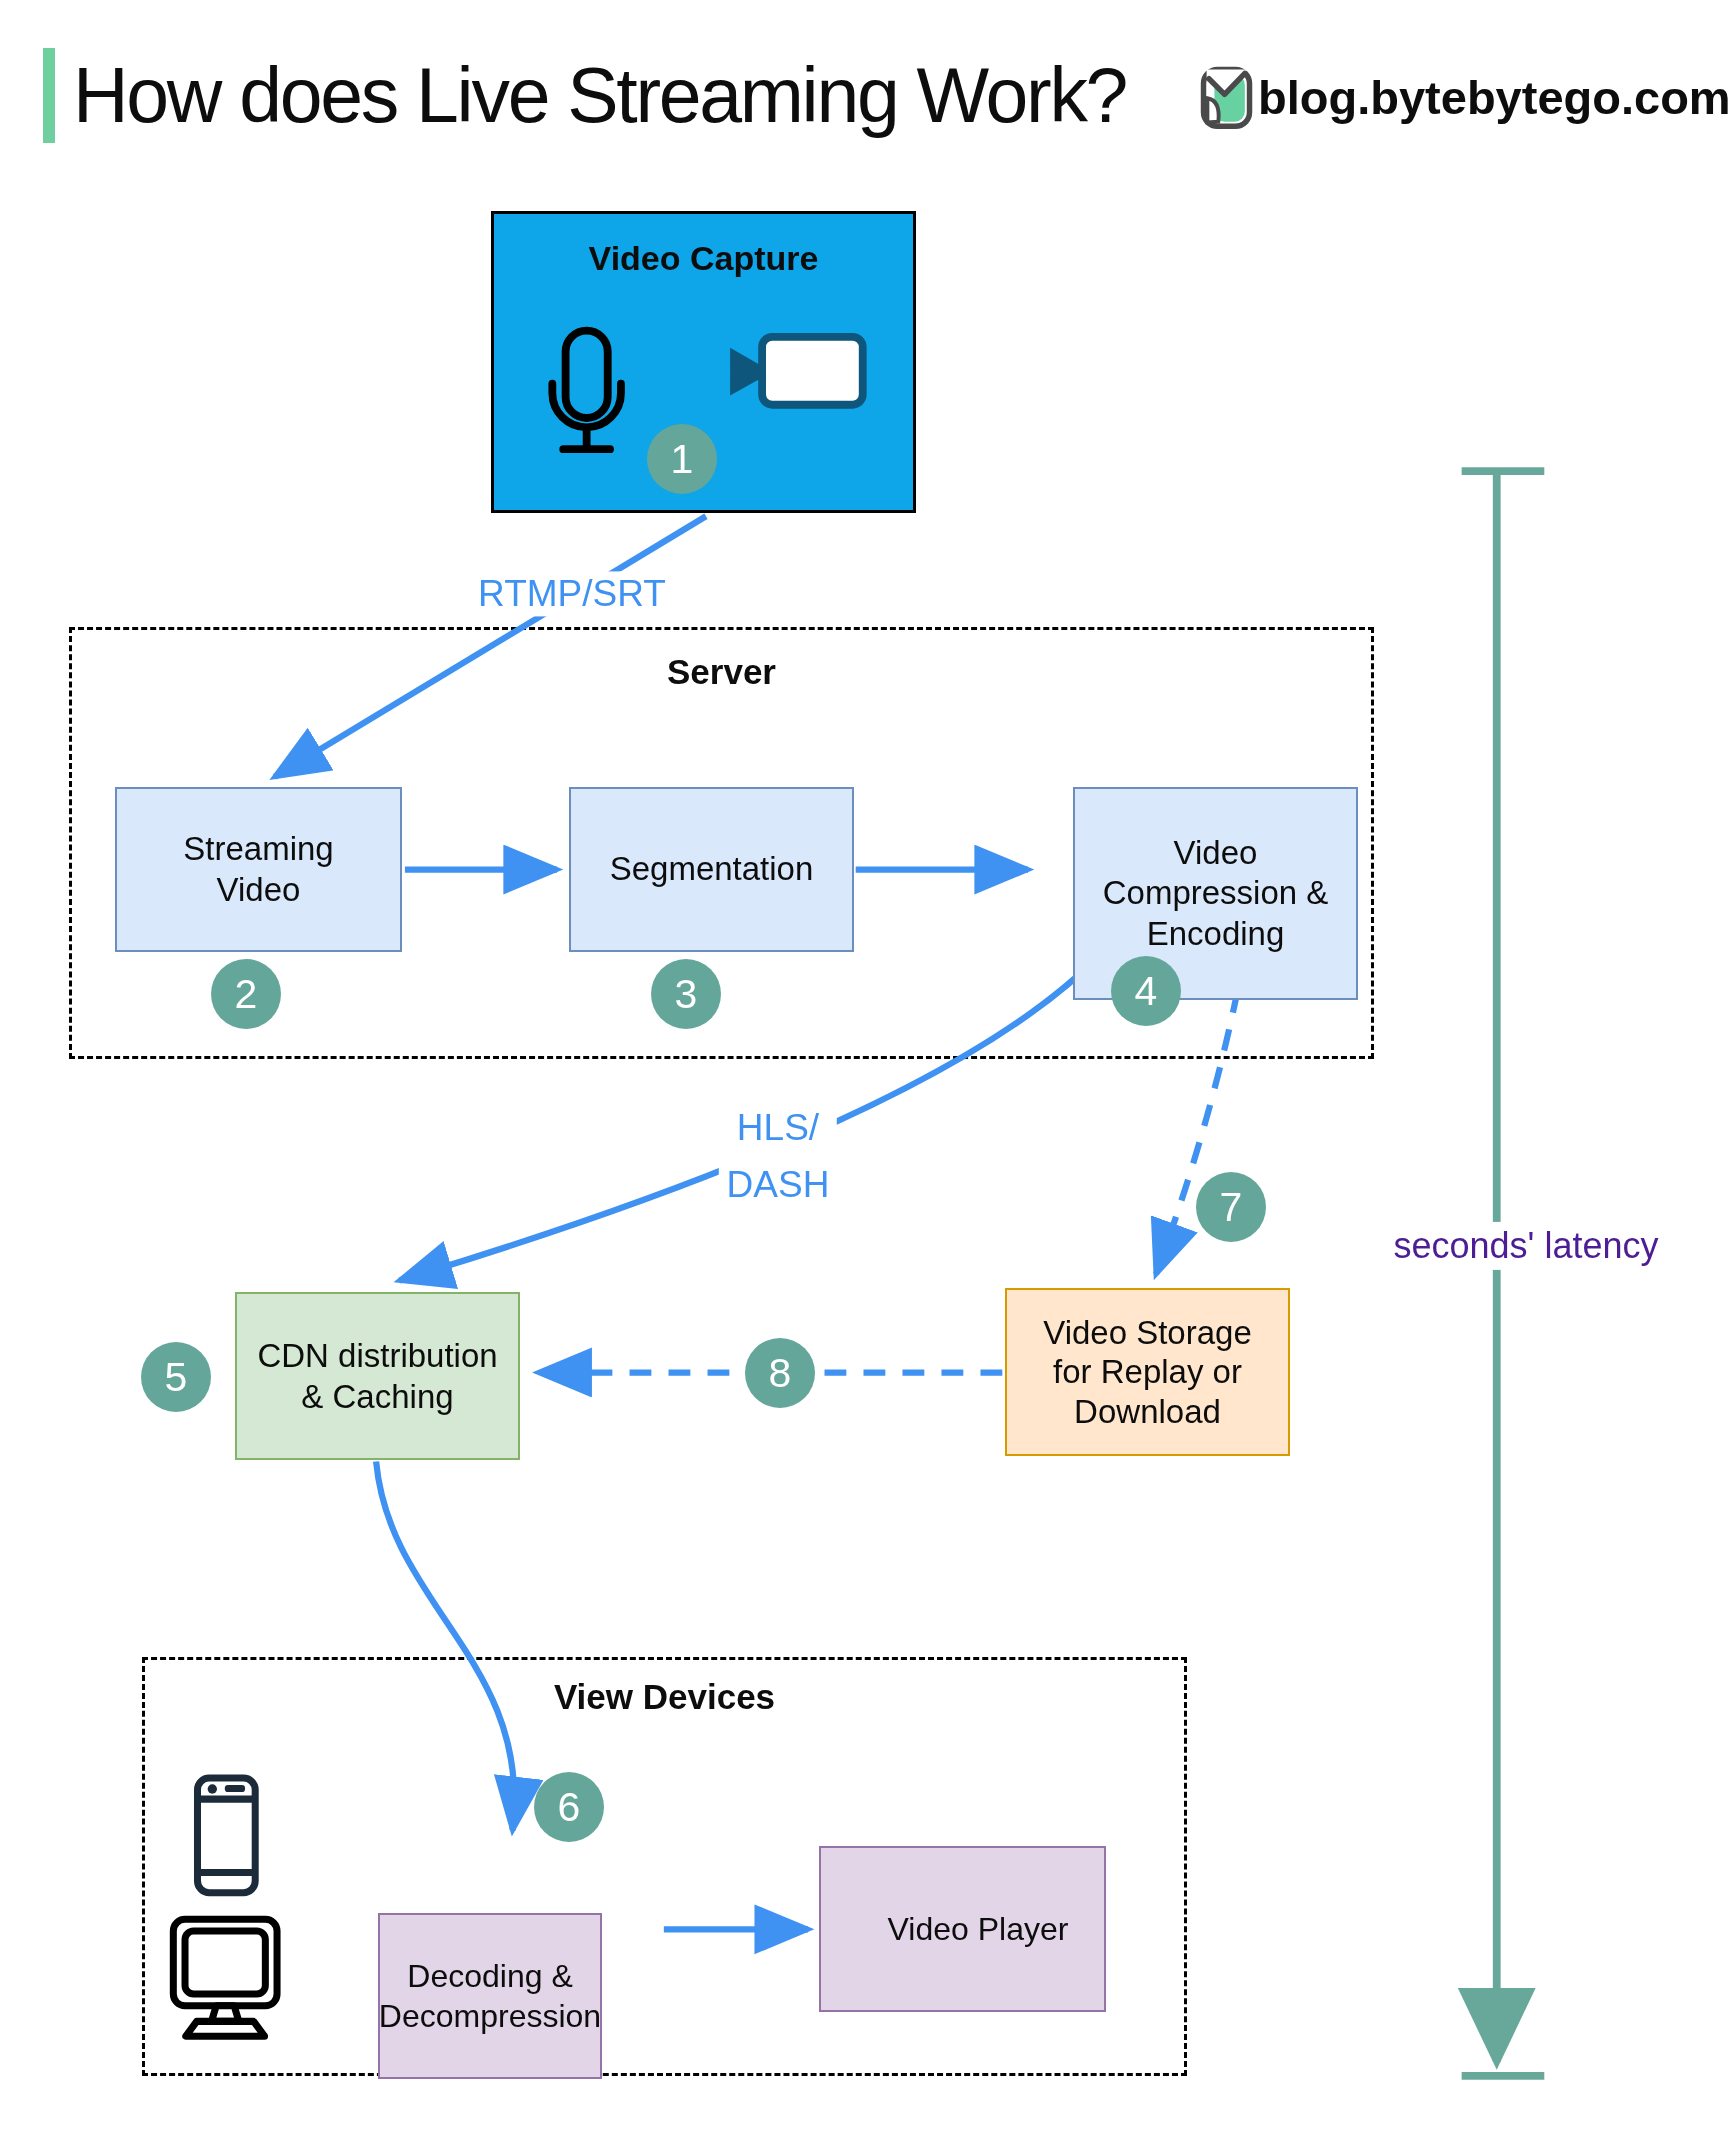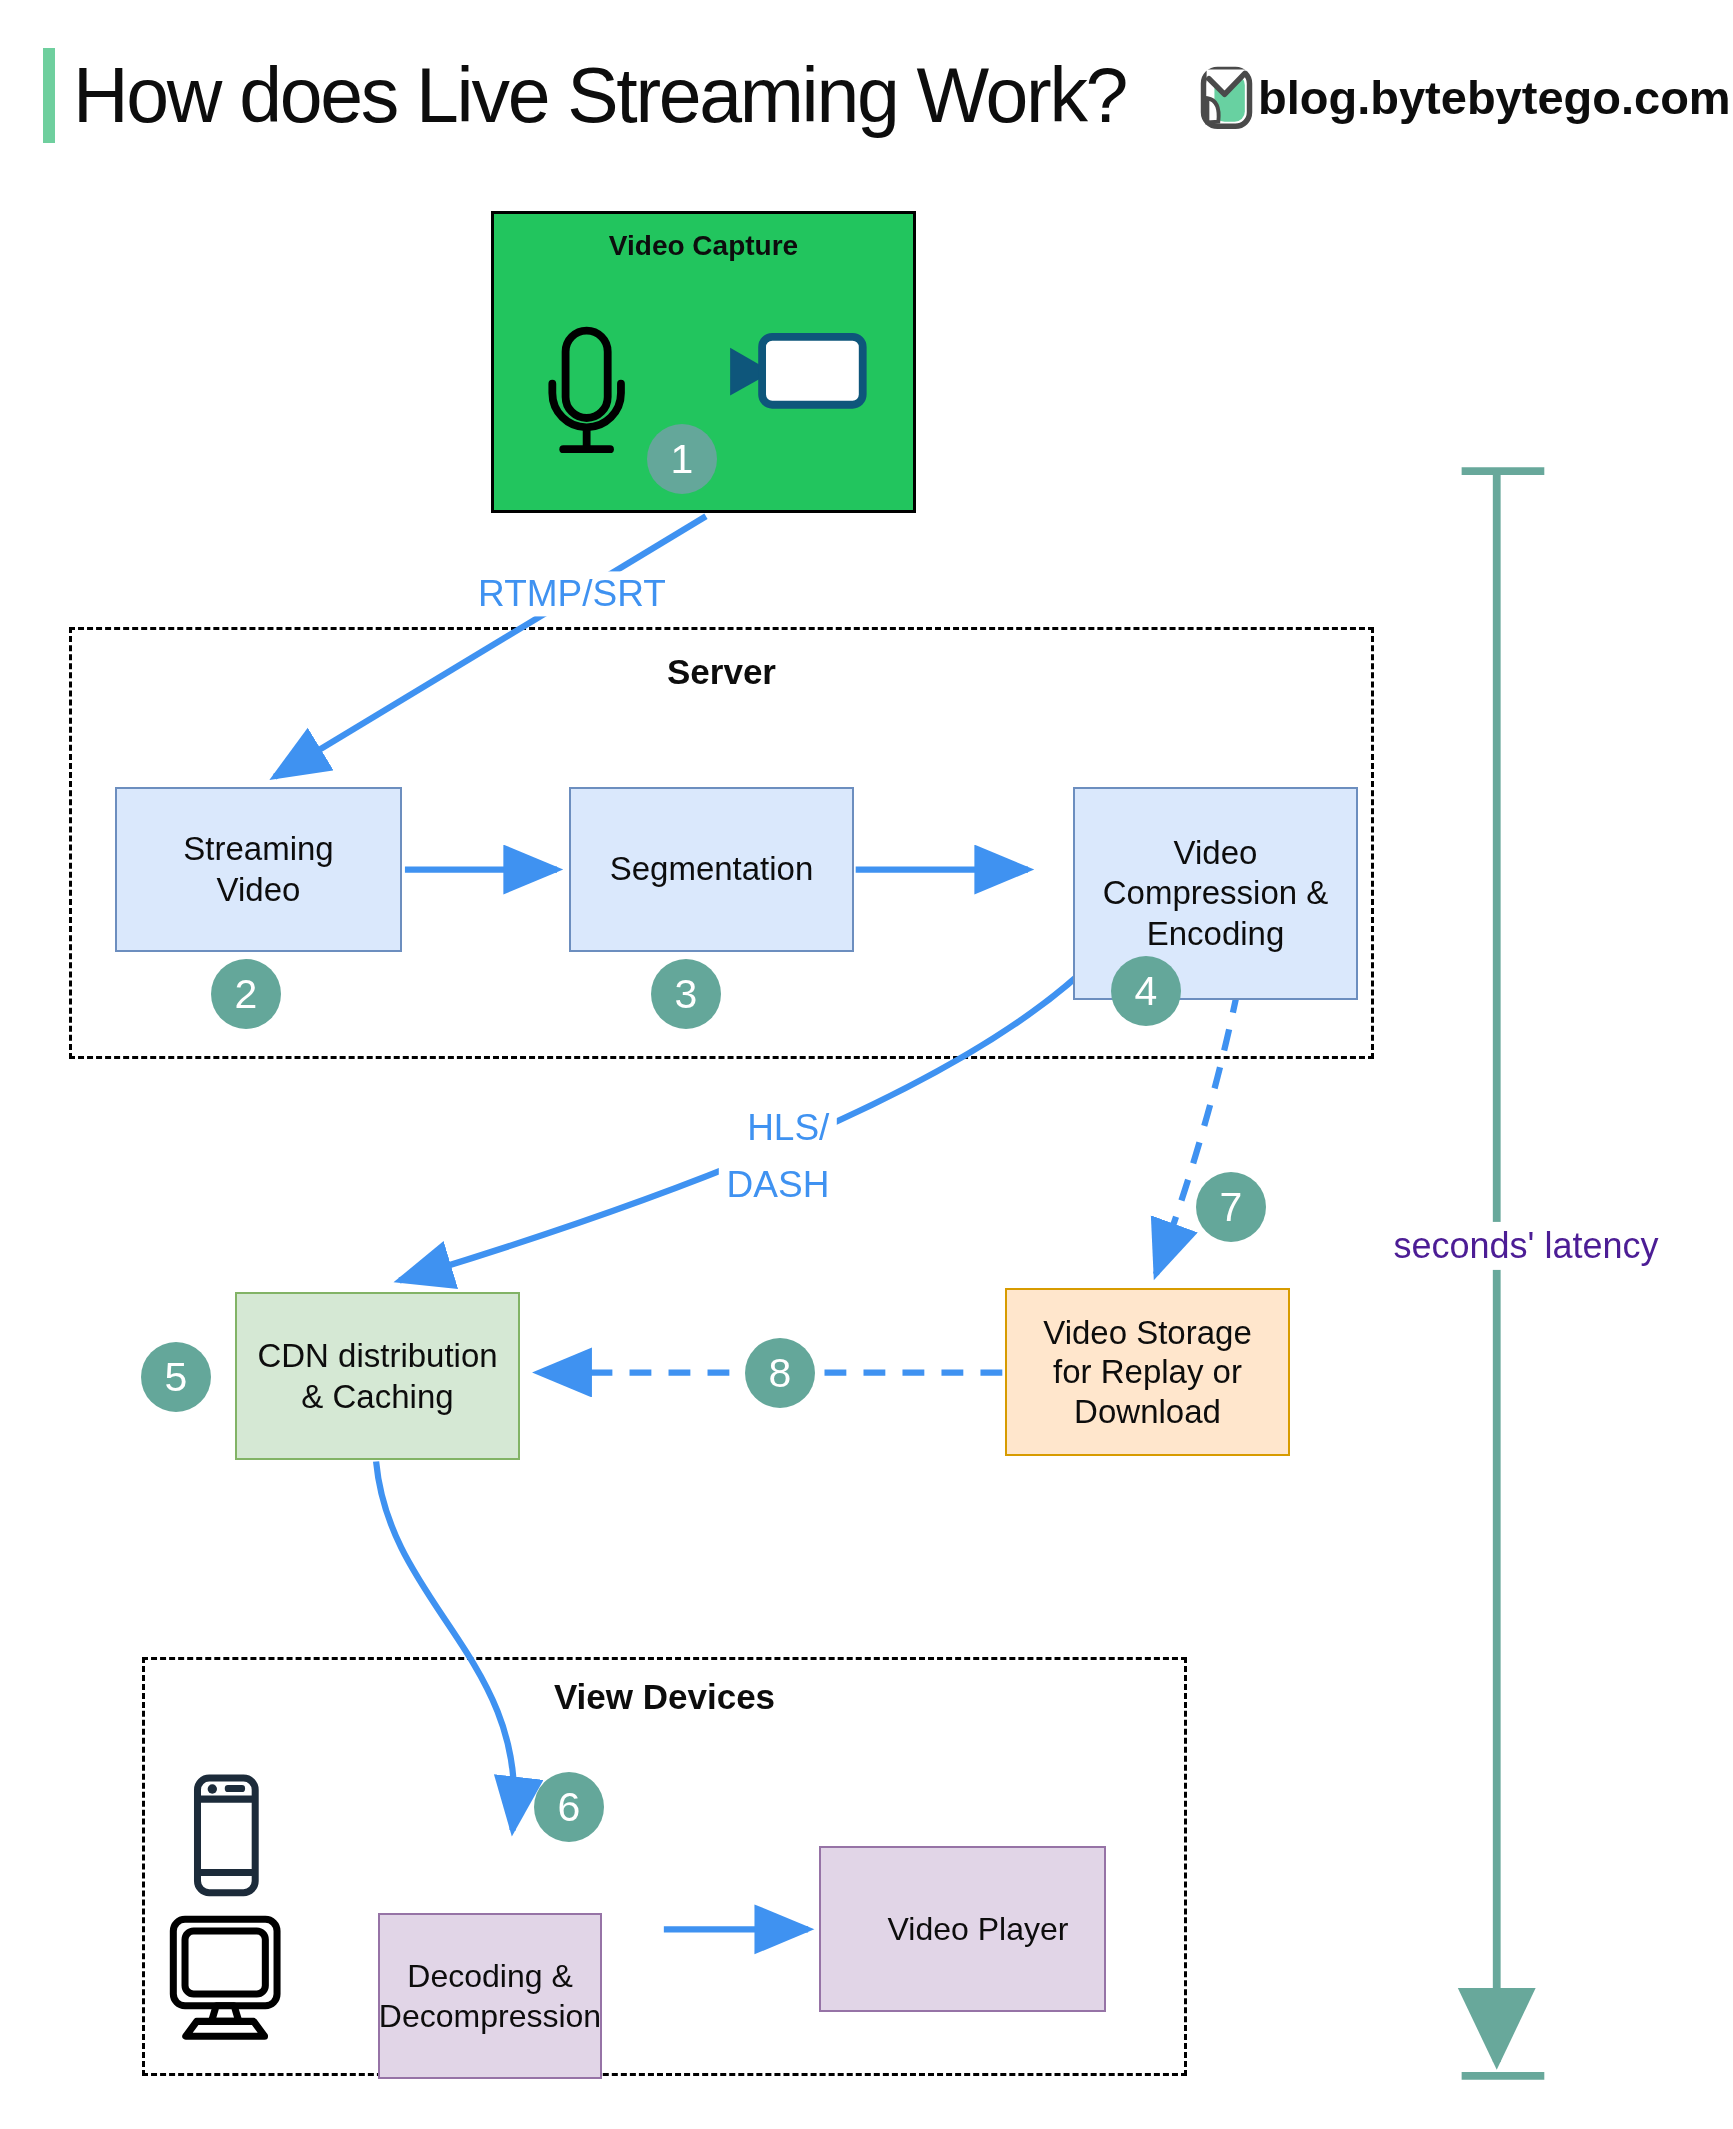--- a/index.html
+++ b/index.html
@@ -17,40 +17,40 @@
   
   .group{border:3.9px dashed #000;background:transparent;}
   .group-server{left:69px;top:627px;width:1299px;height:426px;}
   .group-view{left:142px;top:1657px;width:1039px;height:413px;}
   .group-label{position:absolute;left:0;right:0;text-align:center;font-size:35px;font-weight:700;}
   .group-server .group-label{top:22px;}
   .group-view .group-label{top:17px;}
   
   .node{display:flex;align-items:center;justify-content:center;text-align:center;
     white-space:pre-line;box-sizing:border-box;}
-  .node-vc{left:491px;top:211px;width:425px;height:302px;background:#22c55e;
-    border:3.1px solid #000;align-items:flex-start;padding-top:16px;
-    font-size:28px;font-weight:700;}
+  .node-vc{left:491px;top:211px;width:425px;height:302px;background:#0ea5e9;
+    border:3.1px solid #000;align-items:flex-start;padding-top:25px;
+    font-size:34px;font-weight:700;}
   .node-blue{background:#dae8fc;border:2.3px solid #6c8ebf;font-size:33px;line-height:1.23;}
   .node-ss{left:115px;top:787px;width:287px;height:165px;}
   .node-seg{left:569px;top:787px;width:285px;height:165px;}
   .node-vce{left:1040px;top:787px;width:285px;height:213px;margin-left:33px;}
   .node-cdn{left:235px;top:1292px;width:285px;height:168px;background:#d5e8d4;
     border:2.3px solid #82b366;font-size:33px;line-height:1.25;}
   .node-vs{left:1005px;top:1288px;width:285px;height:168px;background:#ffe6cc;
     border:2.3px solid #d79b00;font-size:33px;line-height:1.2;}
   .node-purple{background:#e1d5e7;border:2.3px solid #9673a6;font-size:32px;line-height:1.25;}
   .node-dec{left:378px;top:1913px;width:224px;height:166px;}
   .node-vp{left:819px;top:1846px;width:287px;height:166px;padding-left:31px;}
   
   .step{width:70px;height:70px;border-radius:50%;background:#64a79a;color:#fff;
     display:flex;align-items:center;justify-content:center;font-size:41px;font-weight:400;}
   
   .edge-label{background:#fff;color:#3f92f1;font-size:37px;font-weight:400;
-    text-align:right;white-space:pre-line;padding:1.6px 7.8px;transform:translate(-50%,-50%);}
+    text-align:center;white-space:pre-line;padding:1.6px 7.8px;transform:translate(-50%,-50%);}
   .latency-label{background:#fff;color:#4c1d95;font-size:36px;white-space:nowrap;
     padding:3.1px 11px;transform:translate(-50%,-50%);}
   svg.layer{position:absolute;left:0;top:0;pointer-events:none;}
 </style>
 </head>
 <body>
 
 <div class="canvas">
 
   <div class="abs accent-bar"></div>

